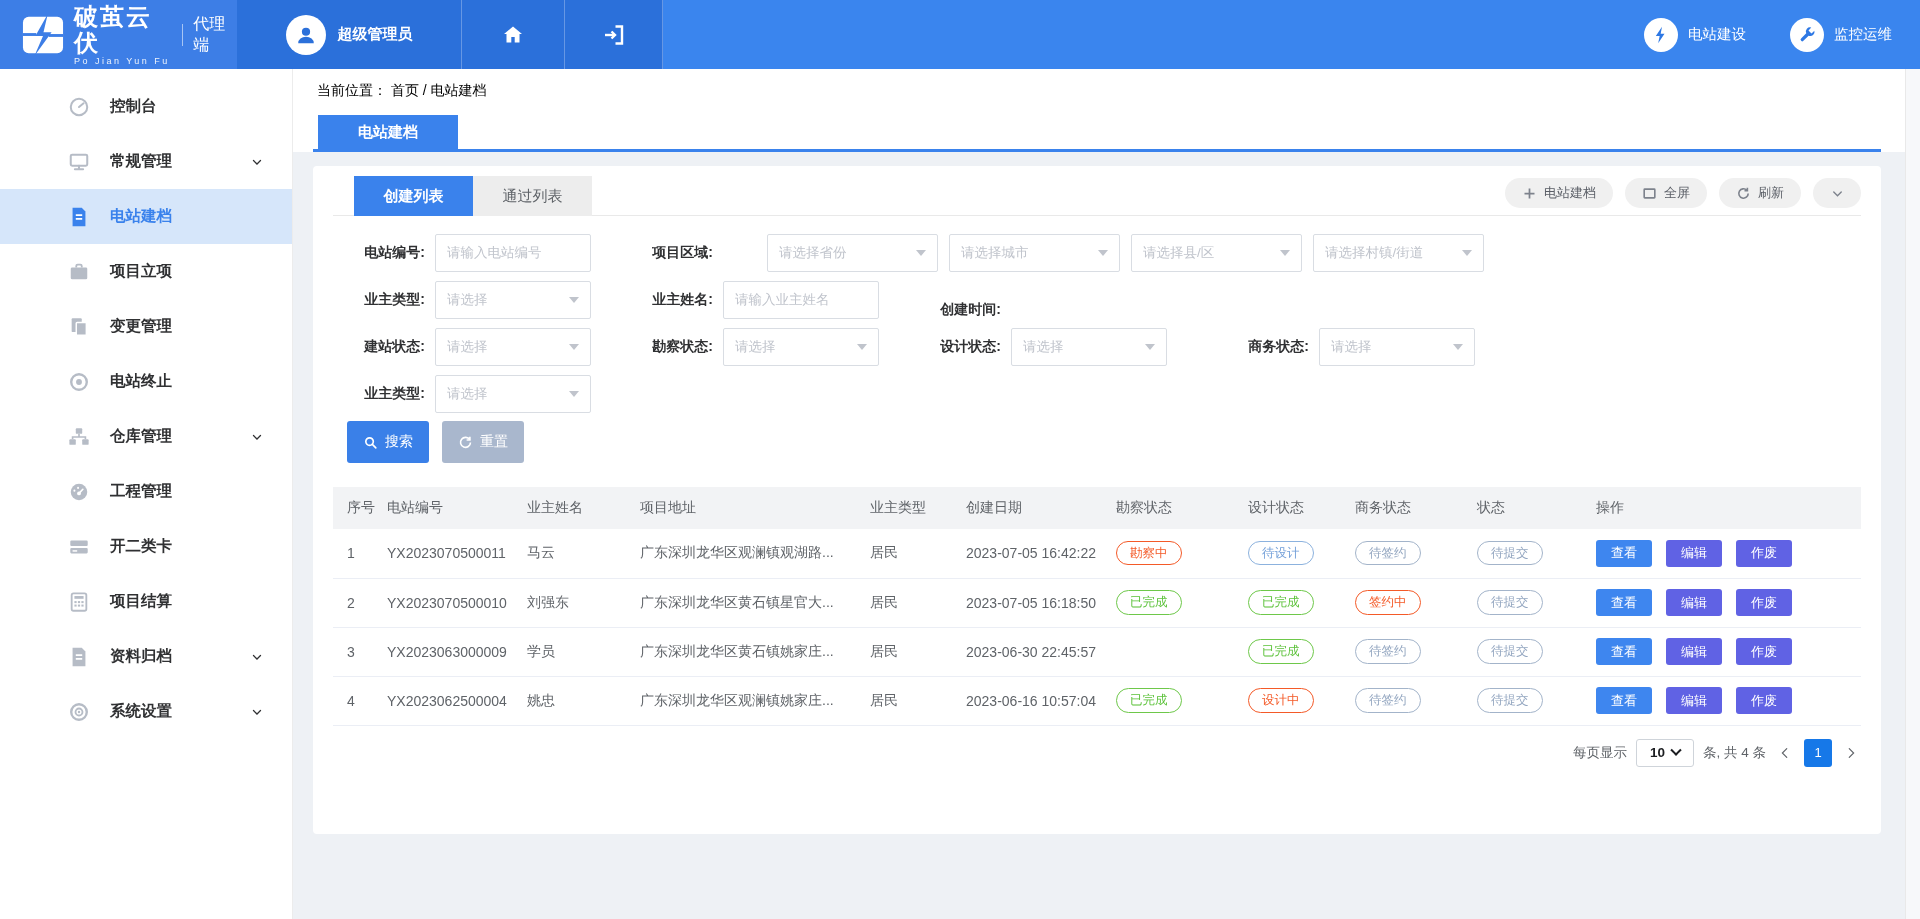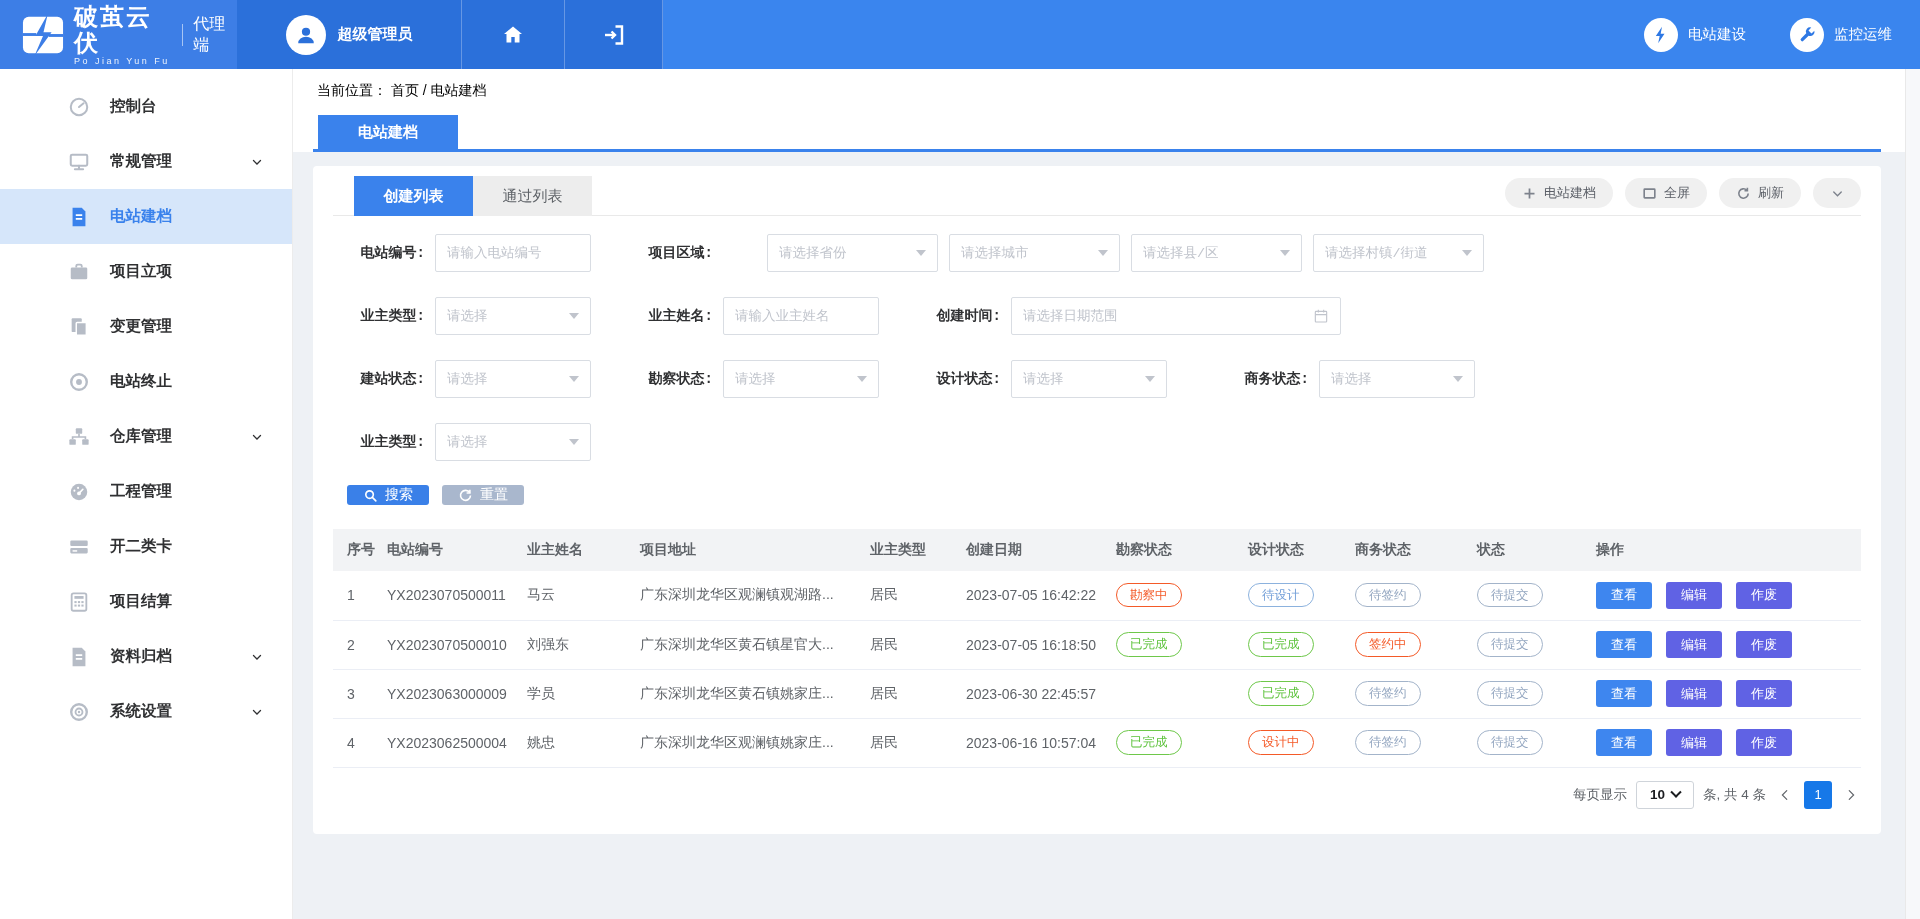--- a/index.html
+++ b/index.html
@@ -53,43 +53,43 @@
   .ltab { width:119px; height:40px; display:flex; align-items:center; justify-content:center; font-size:15px; color:#5f6368; background:#ededed; cursor:pointer; }
   .ltab.active { background:#3a82ec; color:#fff; font-weight:700; }
   .toolbar { display:flex; gap:12px; margin-top:2px; }
   .tbtn { height:30px; border:none; background:#f0f0f0; border-radius:15px; color:#5a5e66; font-size:13px; display:flex; align-items:center; gap:7px; padding:0 17px; cursor:pointer; font-family:inherit; }
   .tbtn .icon { width:15px; height:15px; color:#7d828c; display:inline-flex; }
   .tbtn .icon svg { width:100%; height:100%; }
   .tbtn.round { width:48px; justify-content:center; padding:0; }
 
   
   .filters { margin-top:17px; }
-  .frow { display:flex; align-items:flex-end; height:39px; margin-bottom:24px;font-family:Liberation Mono, monospace; }
+  .frow { display:flex; align-items:flex-end; height:39px; margin-bottom:8px; }
   .f-item { display:flex; align-items:center; }
   .flabel { width:88px; padding-right:10px; text-align:right; font-size:14px; font-weight:700; color:#303133; flex:0 0 auto; }
   .ml14 { margin-left:14px; } .ml44 { margin-left:44px; } .ml64 { margin-left:64px; }
   .ctl { height:38px; border:1px solid #d9dde3; border-radius:2px; background:#fff; display:flex; align-items:center; padding:0 11px; color:#c0c4cc; font-size:13.5px; position:relative; }
   .w156 { width:156px; } .w171 { width:171px; margin-left:0; } .w330 { width:330px; }
   .selgroup { display:flex; gap:11px;padding-left:44px; }
   .ctl .ph { flex:1; white-space:nowrap; overflow:hidden; }
   .sel-arrow { width:0; height:0; border-left:5px solid transparent; border-right:5px solid transparent; border-top:6px solid #c0c4cc; margin-left:6px; flex:0 0 auto; }
   .cal-ico { width:16px; height:16px; color:#c0c4cc; margin-left:6px; flex:0 0 auto; }
   .cal-ico svg { width:100%; height:100%; }
 
   .btn-row { margin:4px 0 0 14px; display:flex; gap:13px; }
-  .btn { height:20px; border:none; border-radius:3px; color:#fff; font-size:14px; display:flex; align-items:center; gap:7px; padding:0 16px; cursor:pointer; font-family:inherit; }
+  .btn { height:42px; border:none; border-radius:3px; color:#fff; font-size:14px; display:flex; align-items:center; gap:7px; padding:0 16px; cursor:pointer; font-family:inherit; }
   .btn .icon { width:15px; height:15px; display:inline-flex; }
   .btn .icon svg { width:100%; height:100%; }
   .btn-search { background:#3a80e8; }
   .btn-reset { background:#a9b7cd; }
 
   
   .tablewrap { margin-top:24px; }
   table { width:100%; border-collapse:collapse; table-layout:fixed; font-size:14px; }
-  th { background:#f2f3f5; height:42px; text-align:left; font-weight:700; color:#5f6368; padding-left:8px; }
+  th { background:#f2f3f5; height:42px; text-align:left; font-weight:400; color:#5f6368; padding-left:8px; }
   th:first-child, td:first-child { padding-left:14px; }
   td { height:49px; border-bottom:1px solid #ebeef5; color:#5f6368; padding-left:8px; white-space:nowrap; overflow:hidden; text-overflow:ellipsis; }
   .pill { display:inline-block; padding:3px 13px; border:1px solid; border-radius:999px; font-size:12.5px; line-height:1.3; }
   .pill.orange { color:#f45a28; border-color:#f45a28; }
   .pill.green  { color:#5cc23a; border-color:#6ec84a; }
   .pill.blue   { color:#74a0d9; border-color:#8cb2de; }
   .pill.gray   { color:#93a6c0; border-color:#a3b4ca; }
   .abtn { height:27px; border:none; border-radius:3px; color:#fff; font-size:13px; padding:0 15px; margin-right:14px; cursor:pointer; font-family:inherit; }
   .abtn.view { background:#3e86ef; }
   .abtn.edit, .abtn.void { background:#6062e4; }
@@ -374,27 +374,20 @@
             </div>
           </div>
           <div class="f-item ml44">
             <span class="flabel">业主姓名:</span>
             <div class="ctl w156">
               <span class="ph">请输入业主姓名</span>
             </div>
           </div>
           <div class="f-item ml44">
             <span class="flabel">创建时间:</span>
-            <div class="ctl w330">
-              <span class="ph">请选择日期范围</span>
-              <span class="cal-ico"><svg viewBox="0 0 24 24">
-                  <rect x="3.5" y="5" width="17" height="16" rx="1" fill="none" stroke="currentColor" stroke-width="1.7"></rect>
-                  <path d="M8 2.8v4M16 2.8v4M3.5 10h17" stroke="currentColor" stroke-width="1.7"></path>
-                </svg></span>
-            </div>
           </div>
         </div>
         <div class="frow">
           <div class="f-item ml14">
             <span class="flabel">建站状态:</span>
             <div class="ctl w156">
               <span class="ph">请选择</span>
               <span class="sel-arrow"></span>
             </div>
           </div>

